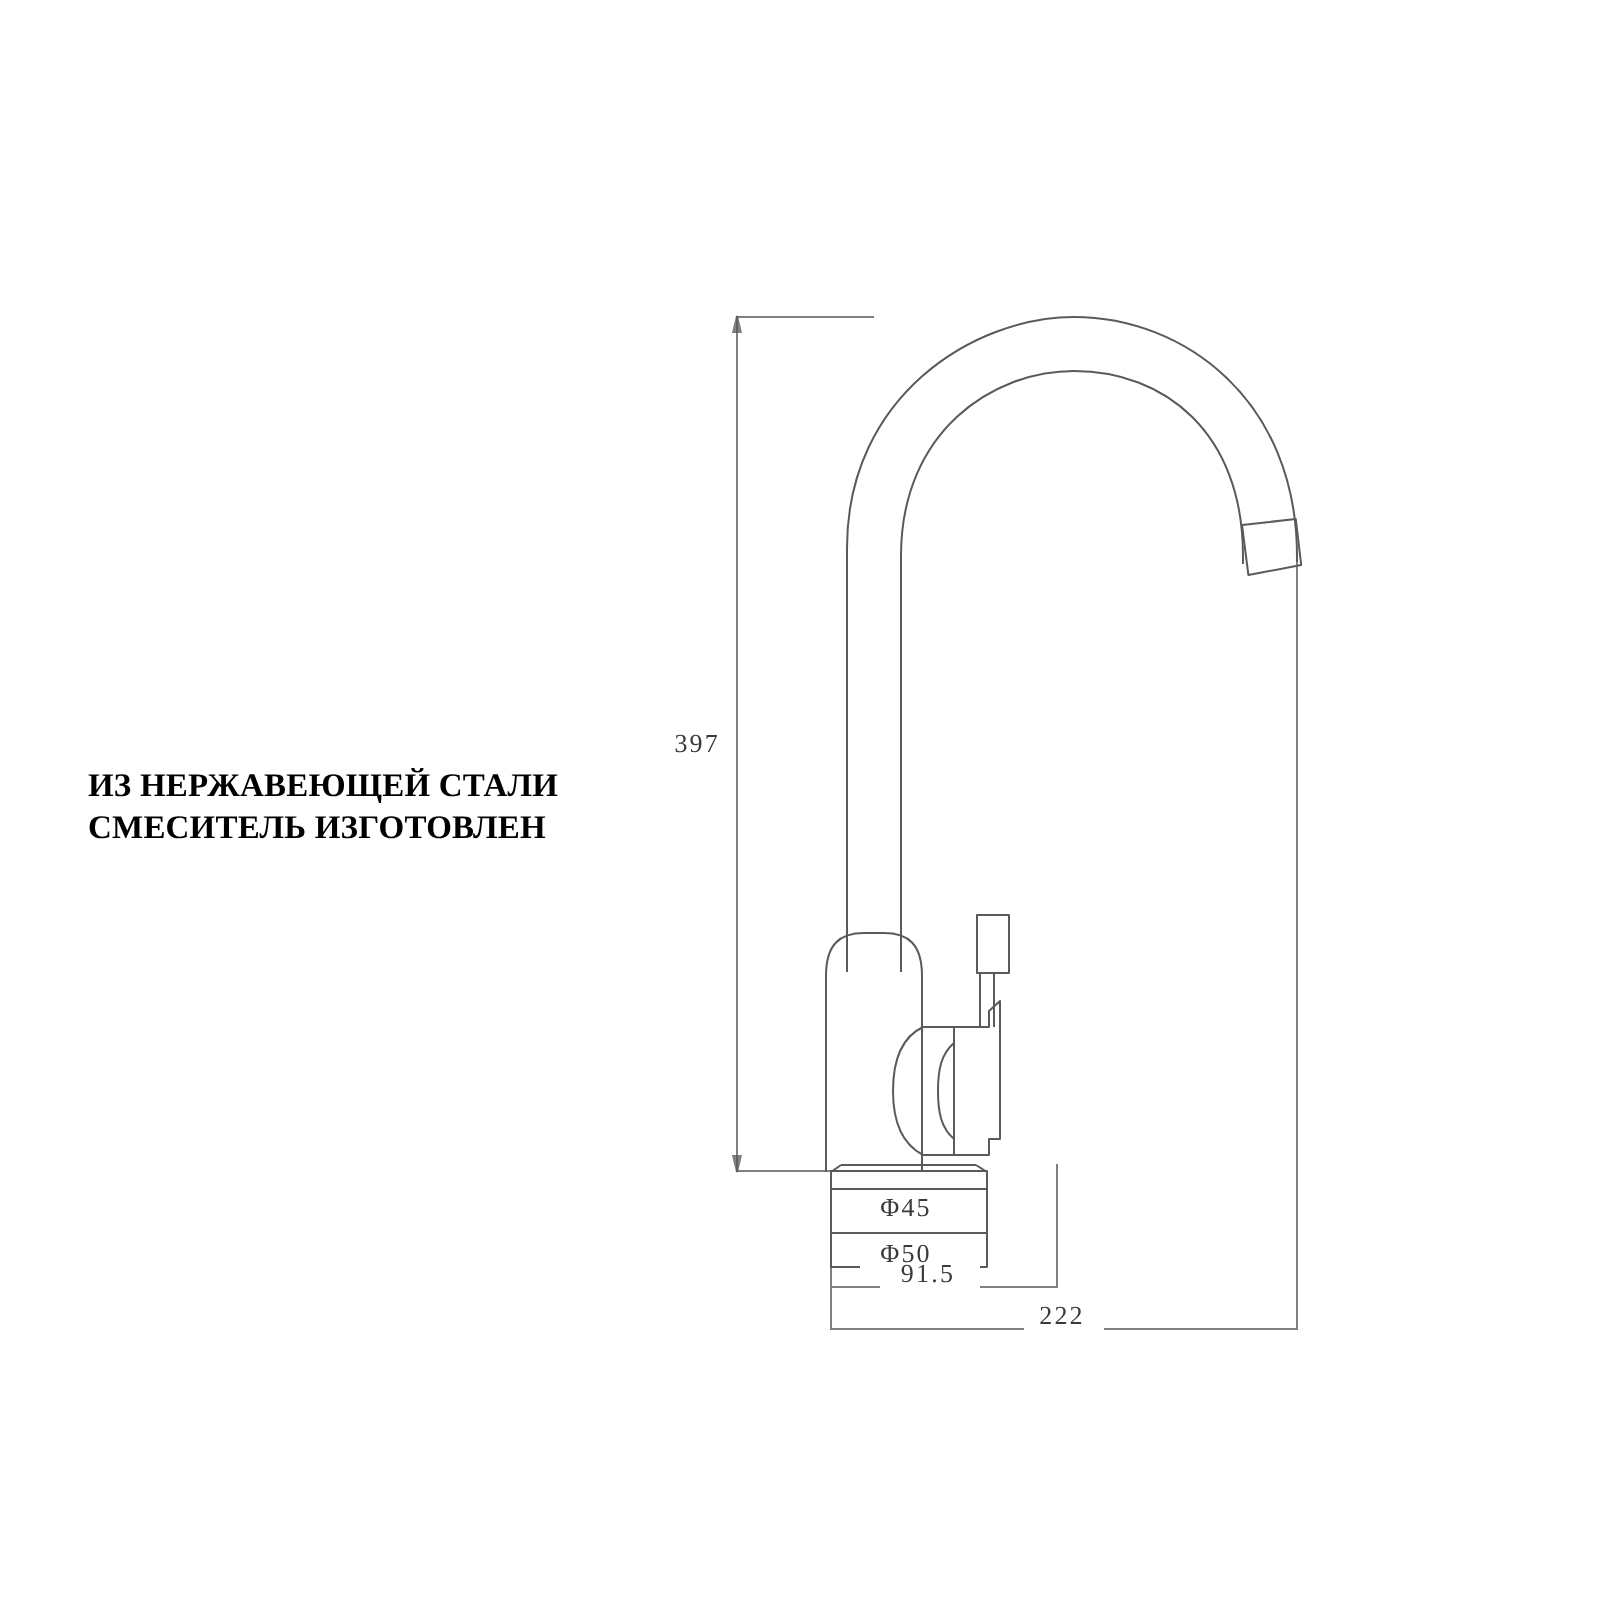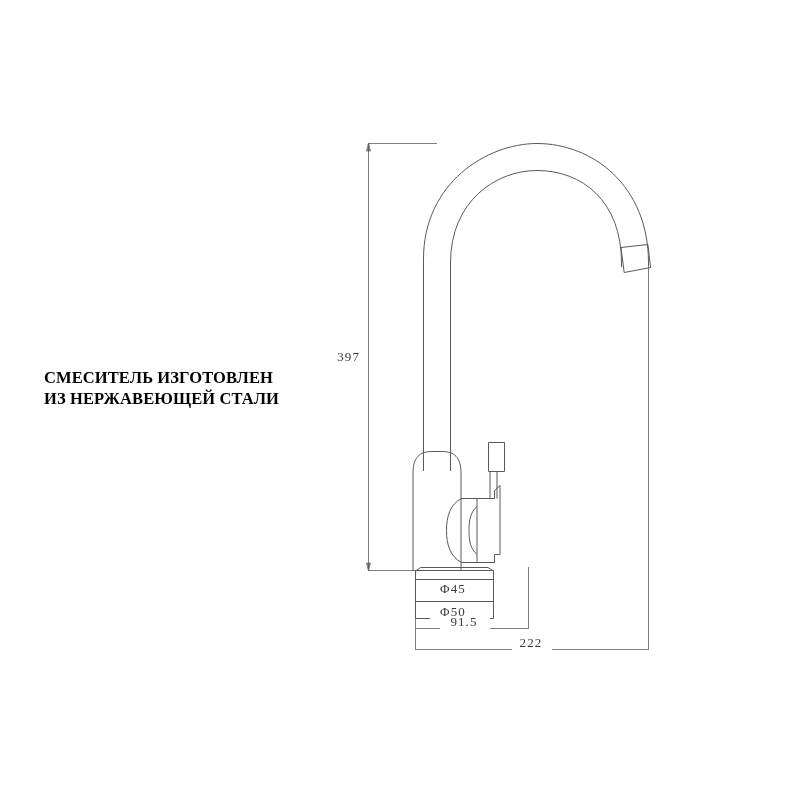--- a/index.html
+++ b/index.html
@@ -11,21 +11,21 @@
   body {
     width: 800px;
     height: 800px;
     position: relative;
     overflow: hidden;
     font-family: "Liberation Serif", "DejaVu Serif", serif;
   }
   #drawing-root {
     position: absolute;
     left: 0;
-    top: 1px;
+    top: 16px;
     width: 800px;
     height: 656px;
   }
   #drawing-svg {
     display: block;
     width: 800px;
     height: 800px;
   }
   .note-block {
     position: absolute;
@@ -173,17 +173,17 @@
       <text class="dim-text" x="453" y="615" text-anchor="middle">Φ50</text>
 
       <text class="dim-text" x="464" y="625" text-anchor="middle">91.5</text>
 
       <text class="dim-text" x="531" y="646" text-anchor="middle">222</text>
     </g>
 
   </svg>
 
   <div class="note-block">
+    <span class="note-line">ИЗ НЕРЖАВЕЮЩЕЙ СТАЛИ</span>
     <span class="note-line">СМЕСИТЕЛЬ ИЗГОТОВЛЕН</span>
-    <span class="note-line">ИЗ НЕРЖАВЕЮЩЕЙ СТАЛИ</span>
   </div>
 
 </div>
 
 </body></html>

